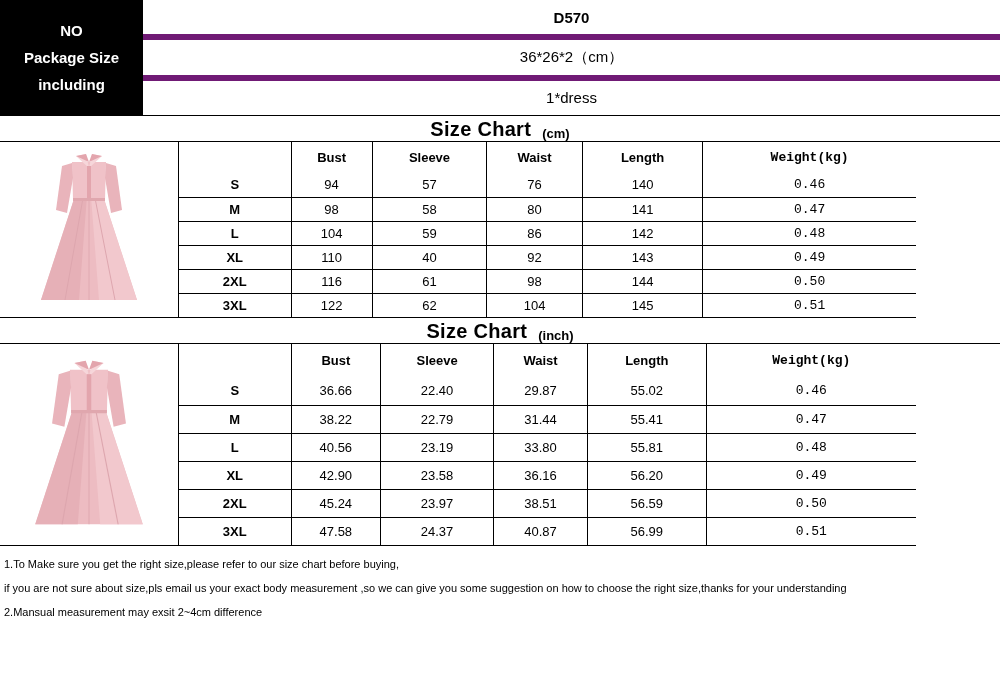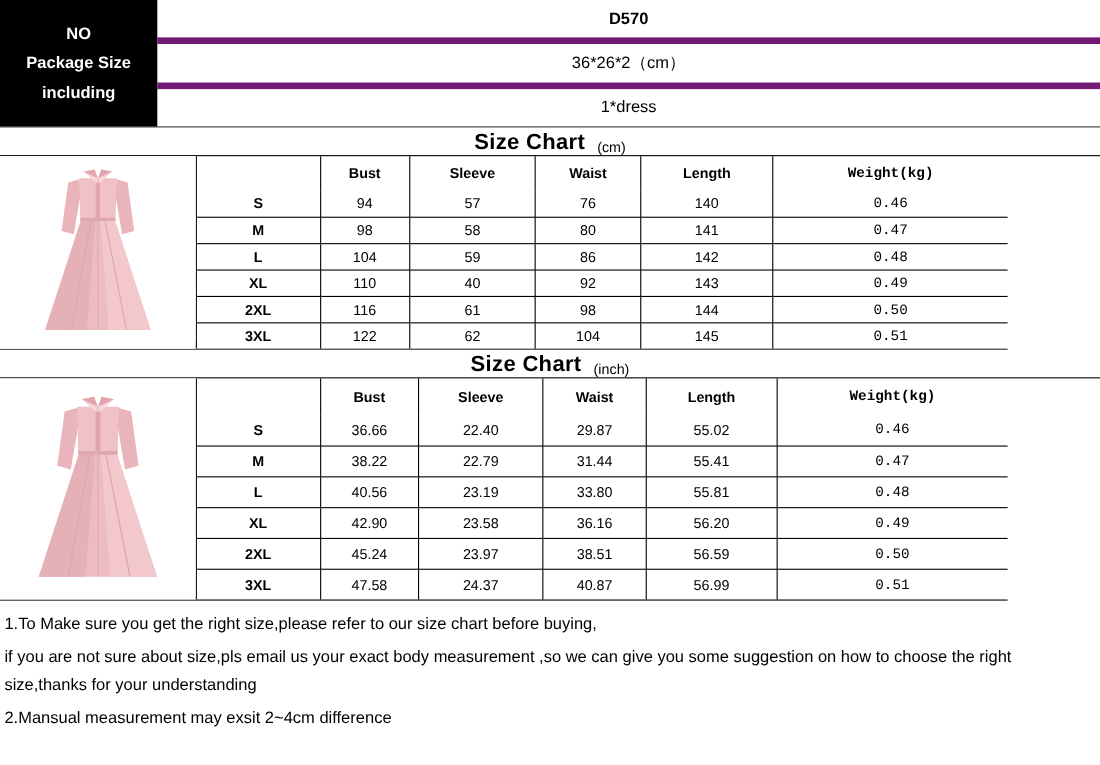--- a/index.html
+++ b/index.html
@@ -79,21 +79,21 @@
     box-sizing: border-box;
     background: #ffffff;
   }
   .chart-title .big {
     font-size: 20px;
     font-weight: bold;
     letter-spacing: 0.3px;
   }
   .chart-title .small {
     font-size: 13px;
-    font-weight: normal;
+    font-weight: bold;
     margin-left: 11px;
   }
 
   
   .size-section {
     display: flex;
     width: 916px;
     box-sizing: border-box;
     border-bottom: 1px solid #000;
   }
@@ -145,21 +145,21 @@
   
   .cm-table thead tr { height: 31px; }
   .cm-table tbody tr { height: 24px; }
   
   .in-table thead tr { height: 33px; }
   .in-table tbody tr { height: 28px; }
 
   
   .notes {
     padding: 10px 4px 0 4px;
-    font-size: 15px;
+    font-size: 11px;
     line-height: 1.62;
     color: #000;
   }
   .notes p {
     margin: 0 0 6px 0;
   }
 </style>
 </head>
 <body>
 

